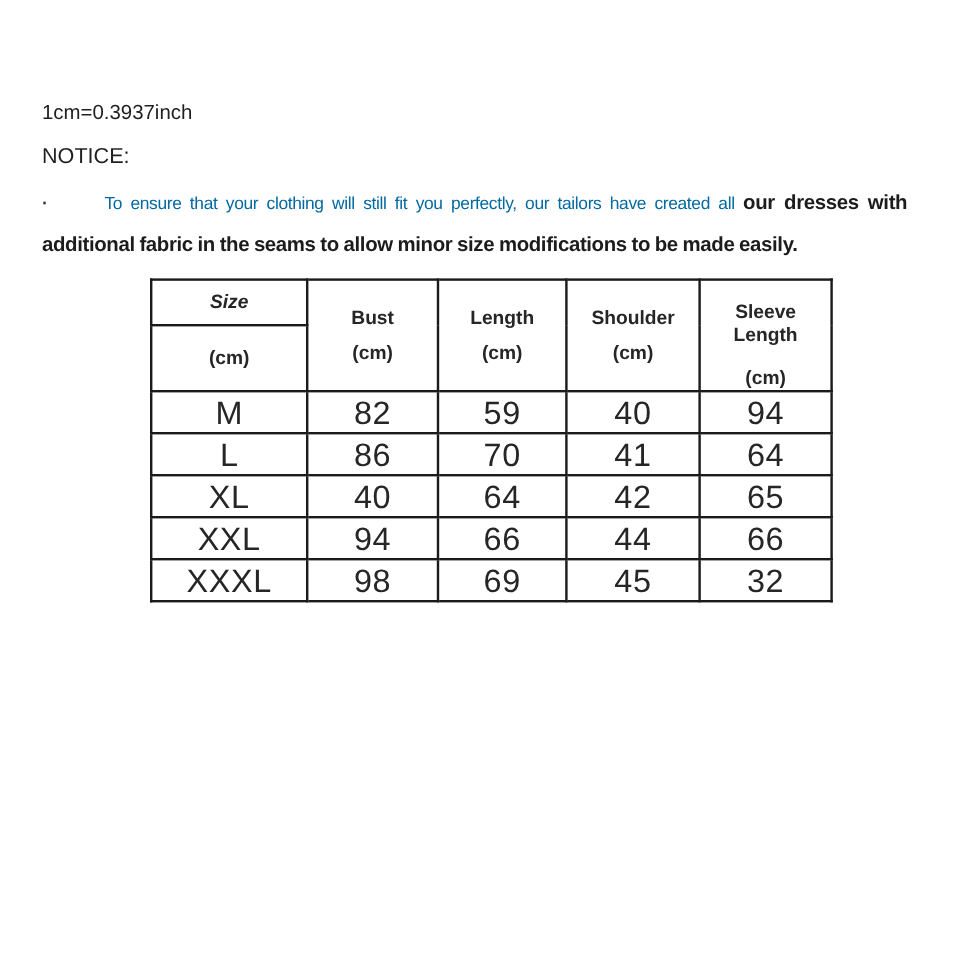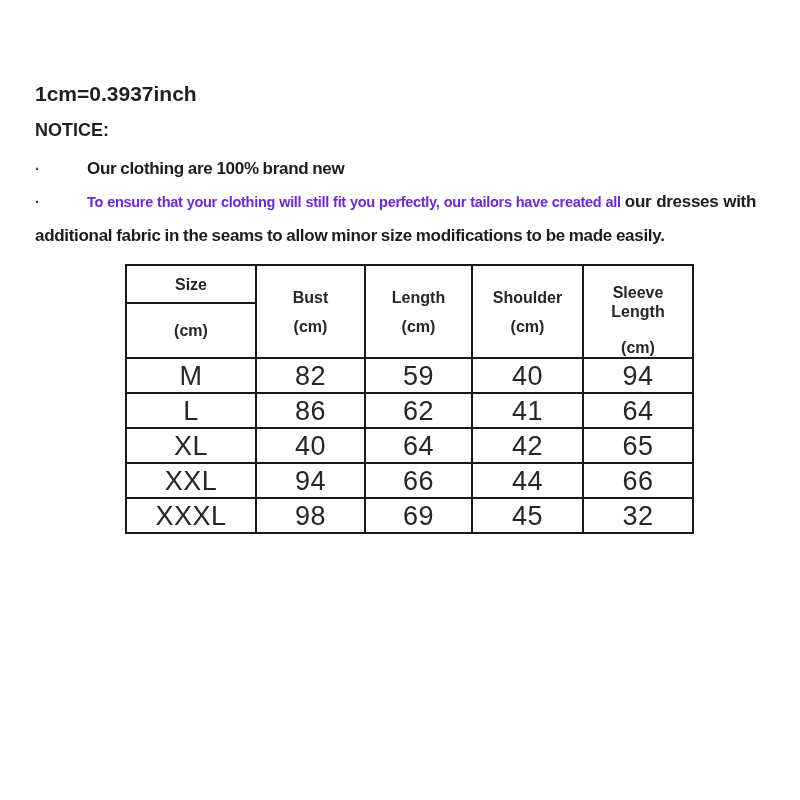--- a/index.html
+++ b/index.html
@@ -8,28 +8,28 @@
     position: relative;
     width: 800px;
     height: 800px;
     background: #ffffff;
     font-family: "Liberation Sans", sans-serif;
     color: #1f1f1f;
     padding: 84px 44px 0 35px;
     overflow: hidden;
   }
   .conv {
-    font-size: 21px;
-    font-weight: 700;
+    font-size: 17px;
+    font-weight: 400;
     margin: 0 0 15px 0;
     line-height: 20px;
   }
   .notice {
     font-size: 18px;
-    font-weight: 700;
+    font-weight: 400;
     margin: 0 0 11px 0;
     line-height: 22px;
   }
   .bullet-item {
     margin: 0;
     font-size: 17px;
     font-weight: 700;
     line-height: 33px;
     text-align: justify;
     letter-spacing: -0.3px;
@@ -38,61 +38,60 @@
   }
   .bullet-marker {
     display: inline-block;
     width: 10px;
     font-size: 15px;
     color: #3a3a3a;
   }
   .tab { display: inline-block; width: 42px; }
   .small-seg {
     font-size: 14.5px;
-    font-weight: 700;
-    color: #6d28d9;
+    font-weight: 400;
+    color: #0369a1;
   }
   .size-table {
     border-collapse: collapse;
     table-layout: fixed;
     width: 567px;
     margin: 12px 0 0 90px;
     color: #262626;
   }
   .size-table td {
     border: 2px solid #1a1a1a;
     text-align: center;
     vertical-align: middle;
     padding: 0;
     background: #ffffff;
   }
   .hdr { font-size: 16px; font-weight: 700; line-height: 19px; }
   .hdr-unit { margin-top: 10px; }
   .hdr-unit-tight { margin-top: 2px; }
-  .cell-size-top { height: 34px; }
+  .cell-size-top { height: 34px; font-style: italic; }
   .cell-size-bottom { height: 49px; }
   .data-row td {
     height: 35px;
     font-size: 27px;
     font-weight: 400;
     line-height: 30px;
     letter-spacing: 0.5px;
   }
   .wrap-narrow { max-width: 64px; margin: 17px auto; }
 </style>
 </head>
 <body>
 
 <div class="page">
 
   <p class="conv">1cm=0.3937inch</p>
 
   <p class="notice">NOTICE:</p>
 
-  <p class="bullet-item"><span class="bullet-marker">·</span><span class="tab"></span><span>Our clothing are 100% brand new</span></p>
 
 
 
   <p class="bullet-item"><span class="bullet-marker">·</span><span class="tab"></span><span class="small-seg">To ensure that your clothing will still fit you perfectly, our tailors have created all </span><span>our dresses with additional fabric in the seams to allow minor size modifications to be made easily.</span></p>
 
   <table class="size-table">
     <colgroup>
       <col style="width:130px">
       <col style="width:109px">
       <col style="width:107px">
@@ -125,21 +124,21 @@
       <tr class="data-row">
         <td>M</td>
         <td>82</td>
         <td>59</td>
         <td>40</td>
         <td>94</td>
       </tr>
       <tr class="data-row">
         <td>L</td>
         <td>86</td>
-        <td>62</td>
+        <td>70</td>
         <td>41</td>
         <td>64</td>
       </tr>
       <tr class="data-row">
         <td>XL</td>
         <td>40</td>
         <td>64</td>
         <td>42</td>
         <td>65</td>
       </tr>

